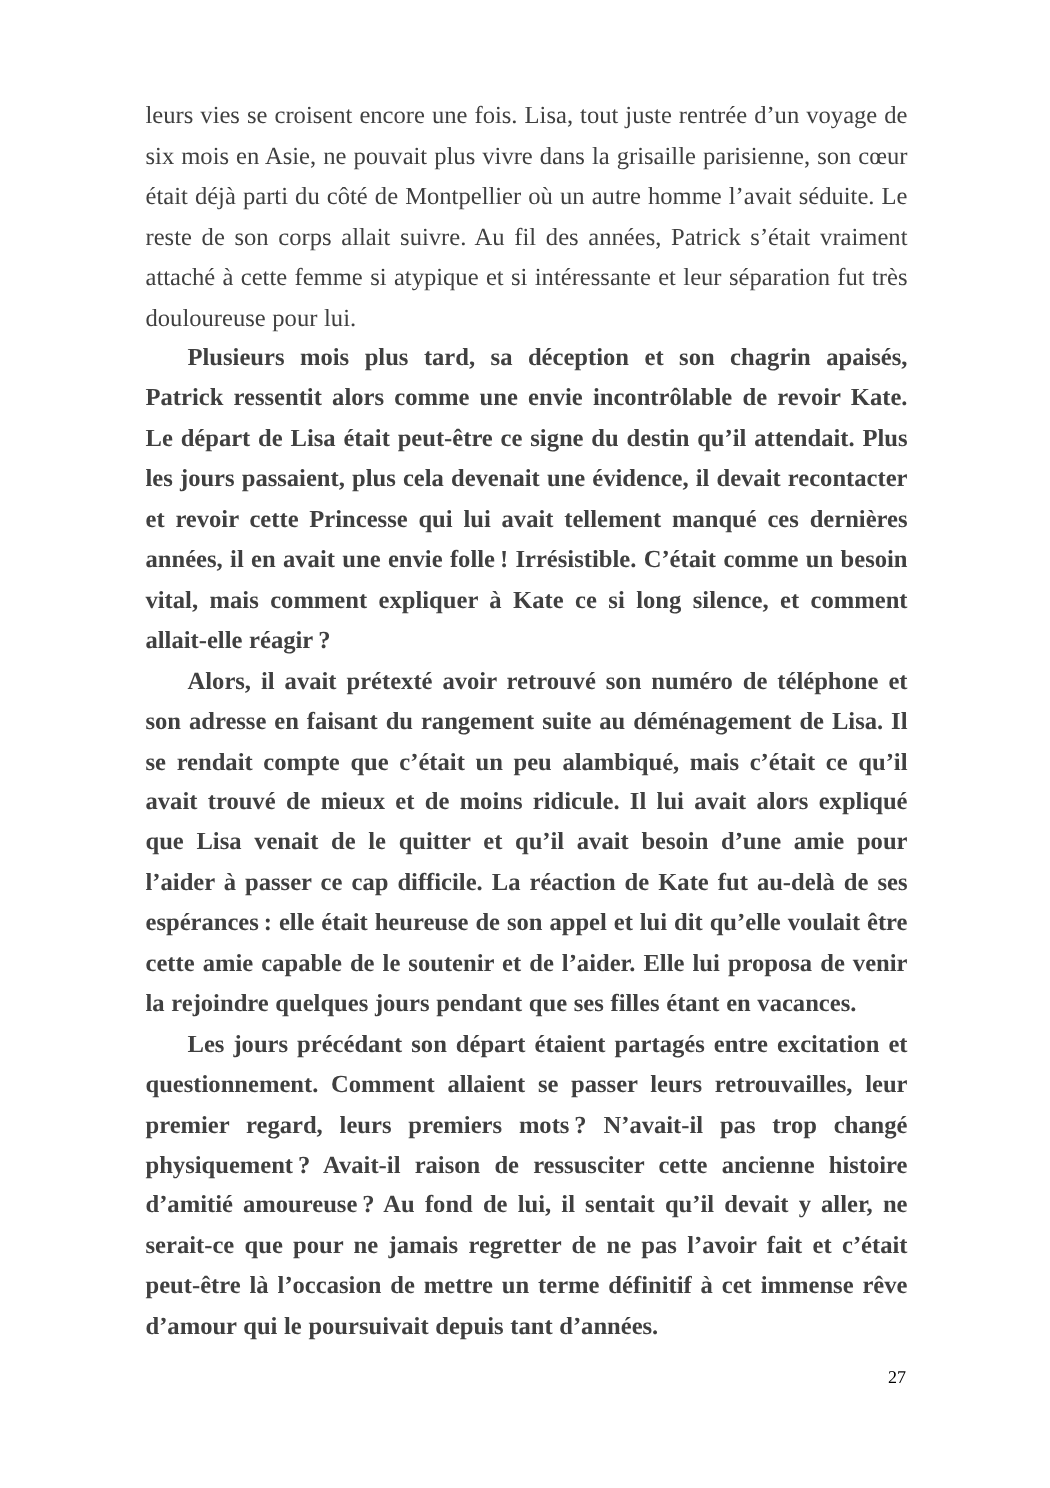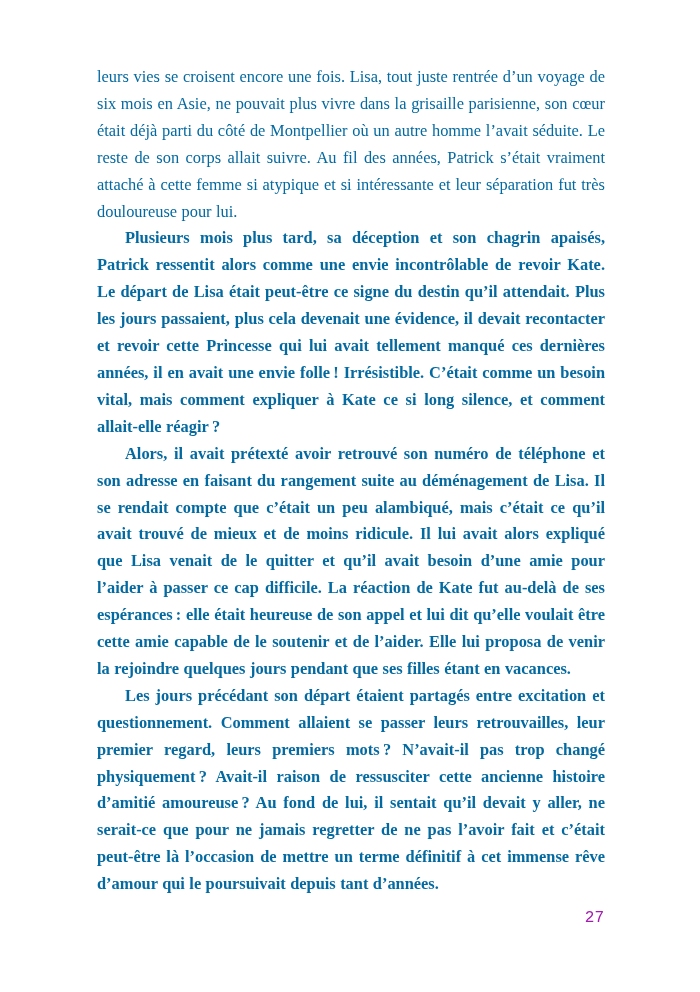--- a/index.html
+++ b/index.html
@@ -21,39 +21,39 @@
     left: 97px;
     top: 64px;
     width: 508px;
   }
   .para {
     margin: 0;
     text-align: justify;
     text-justify: inter-word;
     font-size: 16.4px;
     line-height: 26.9px;
-    color: #0369a1;
+    color: #404040;
     hyphens: none;
     -webkit-hyphens: none;
     word-spacing: 0.02em;
   }
   .para.indent {
     text-indent: 28px;
     font-weight: bold;
   }
   .page-number {
     position: absolute;
     right: 96px;
     top: 908px;
     width: 40px;
     text-align: right;
-    font-size: 16px;
+    font-size: 12px;
     line-height: 20px;
-    color: #a21caf;
-    font-family: Liberation Mono, monospace;
+    color: #000000;
+    font-family: Liberation Serif, serif;
   }
 </style>
 </head>
 <body>
 
 <div class="page">
 
   <div class="text-block">
     <p class="para">leurs vies se croisent encore une fois. Lisa, tout juste rentrée d’un voyage de six mois en Asie, ne pouvait plus vivre dans la grisaille parisienne, son cœur était déjà parti du côté de Montpellier où un autre homme l’avait séduite. Le reste de son corps allait suivre. Au fil des années, Patrick s’était vraiment attaché à cette femme si atypique et si intéressante et leur séparation fut très douloureuse pour lui.</p>
     <p class="para indent">Plusieurs mois plus tard, sa déception et son chagrin apaisés, Patrick ressentit alors comme une envie incontrôlable de revoir Kate. Le départ de Lisa était peut-être ce signe du destin qu’il attendait. Plus les jours passaient, plus cela devenait une évidence, il devait recontacter et revoir cette Princesse qui lui avait tellement manqué ces dernières années, il en avait une envie folle ! Irrésistible. C’était comme un besoin vital, mais comment expliquer à Kate ce si long silence, et comment allait-elle réagir ?</p>

